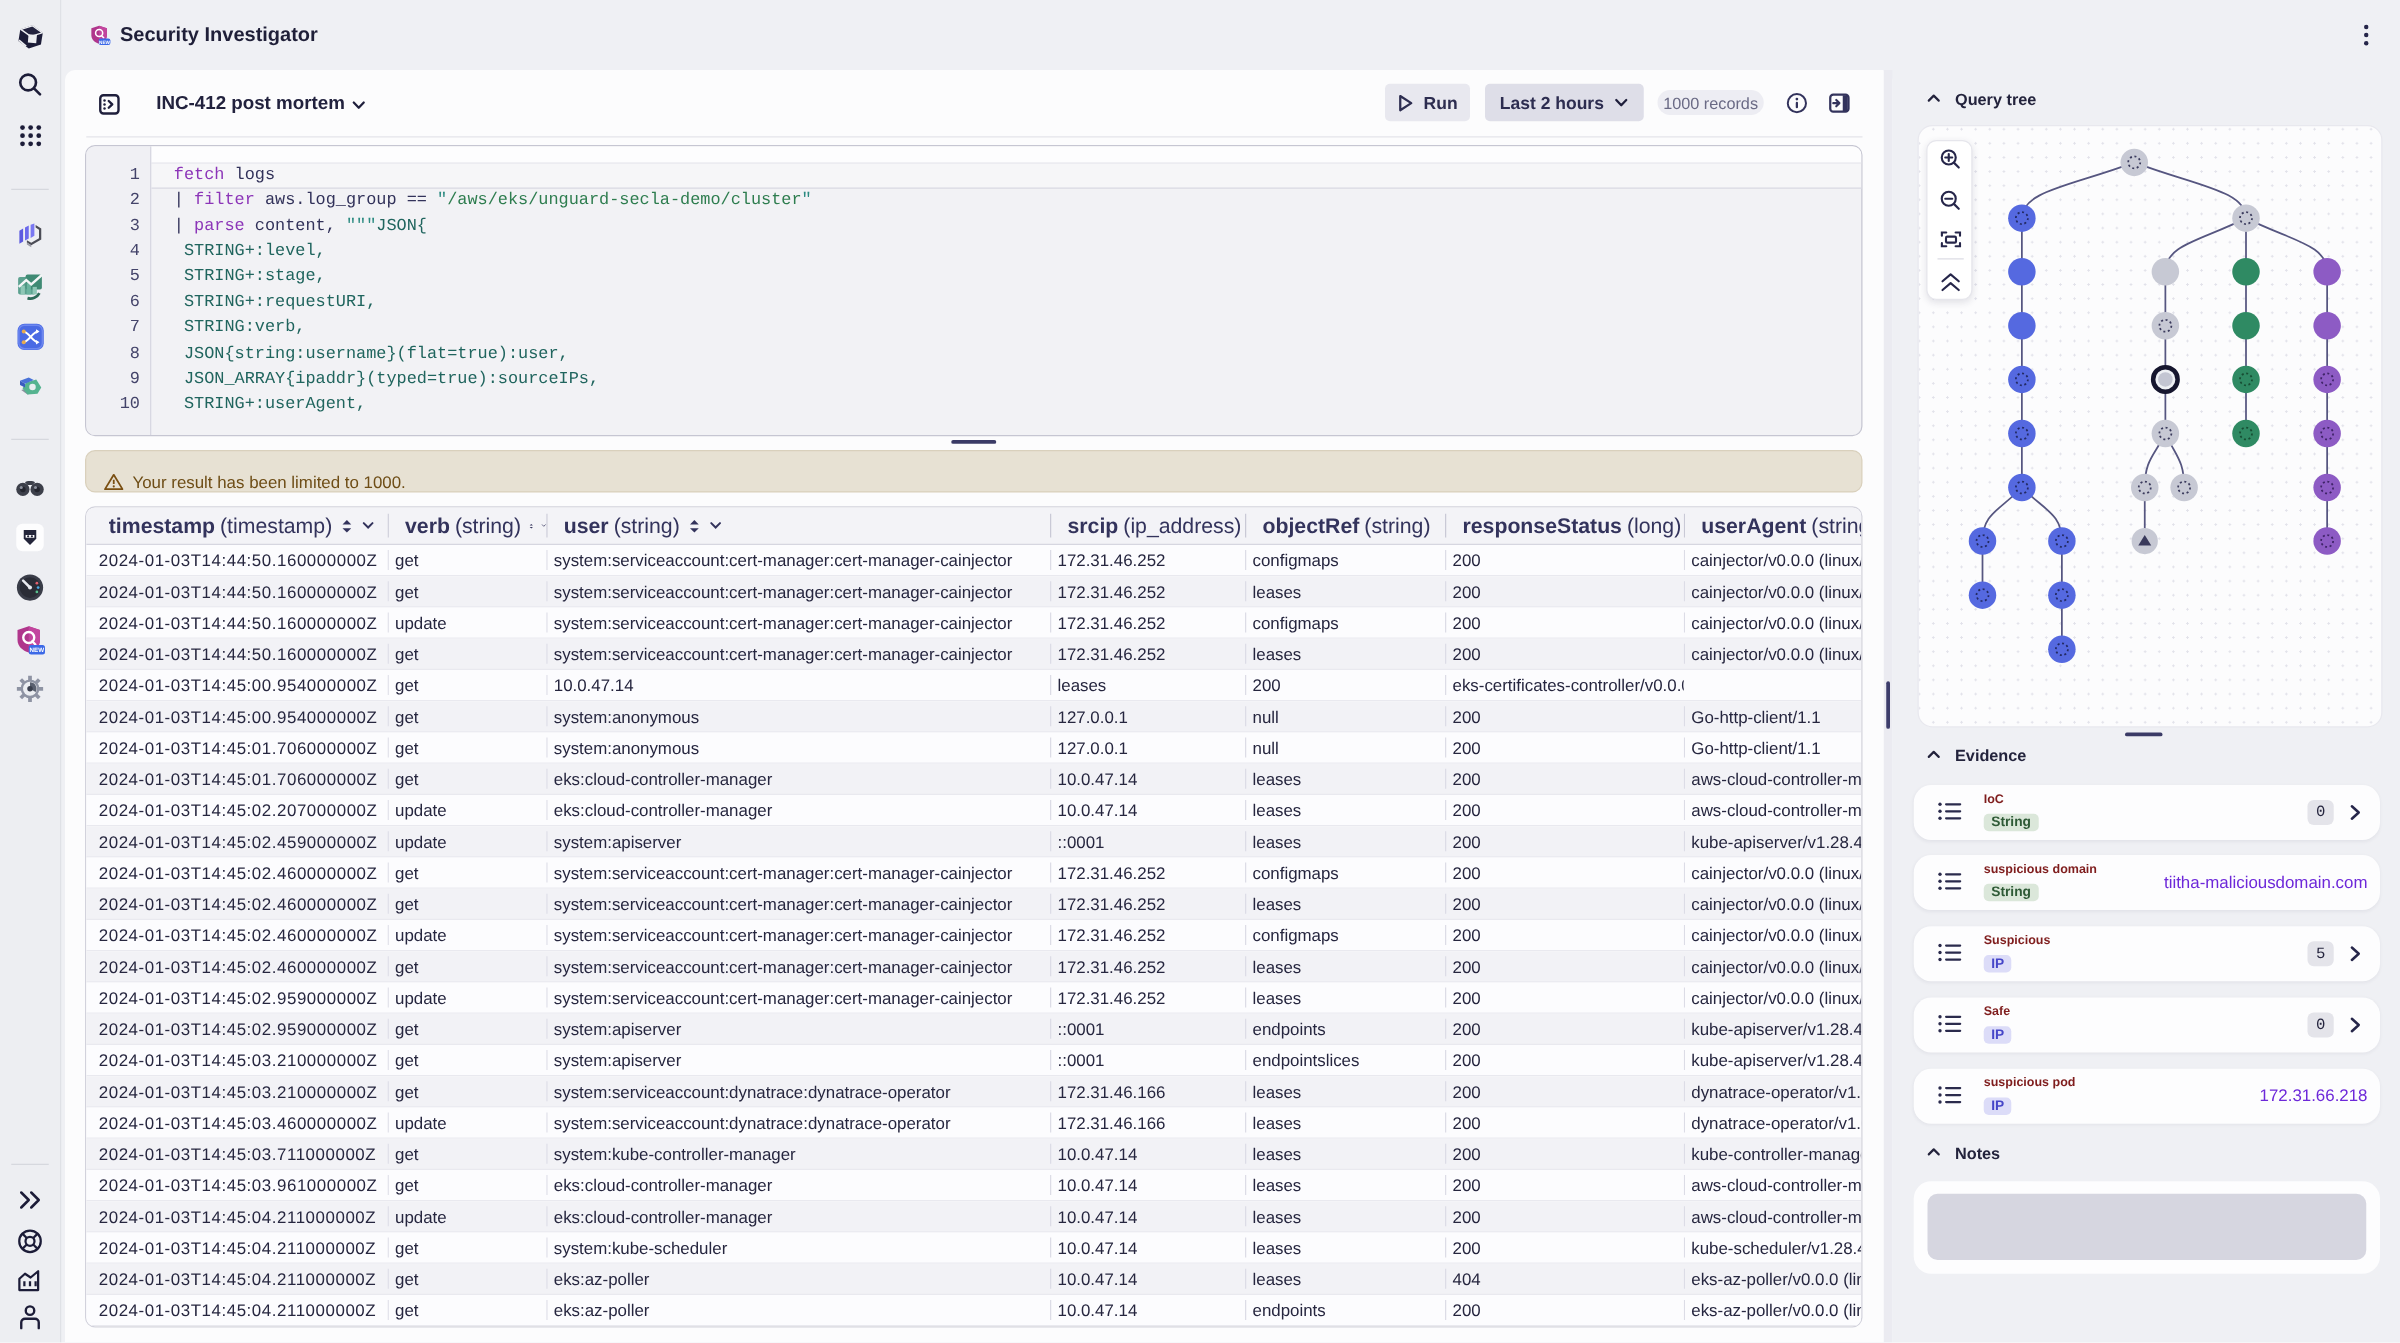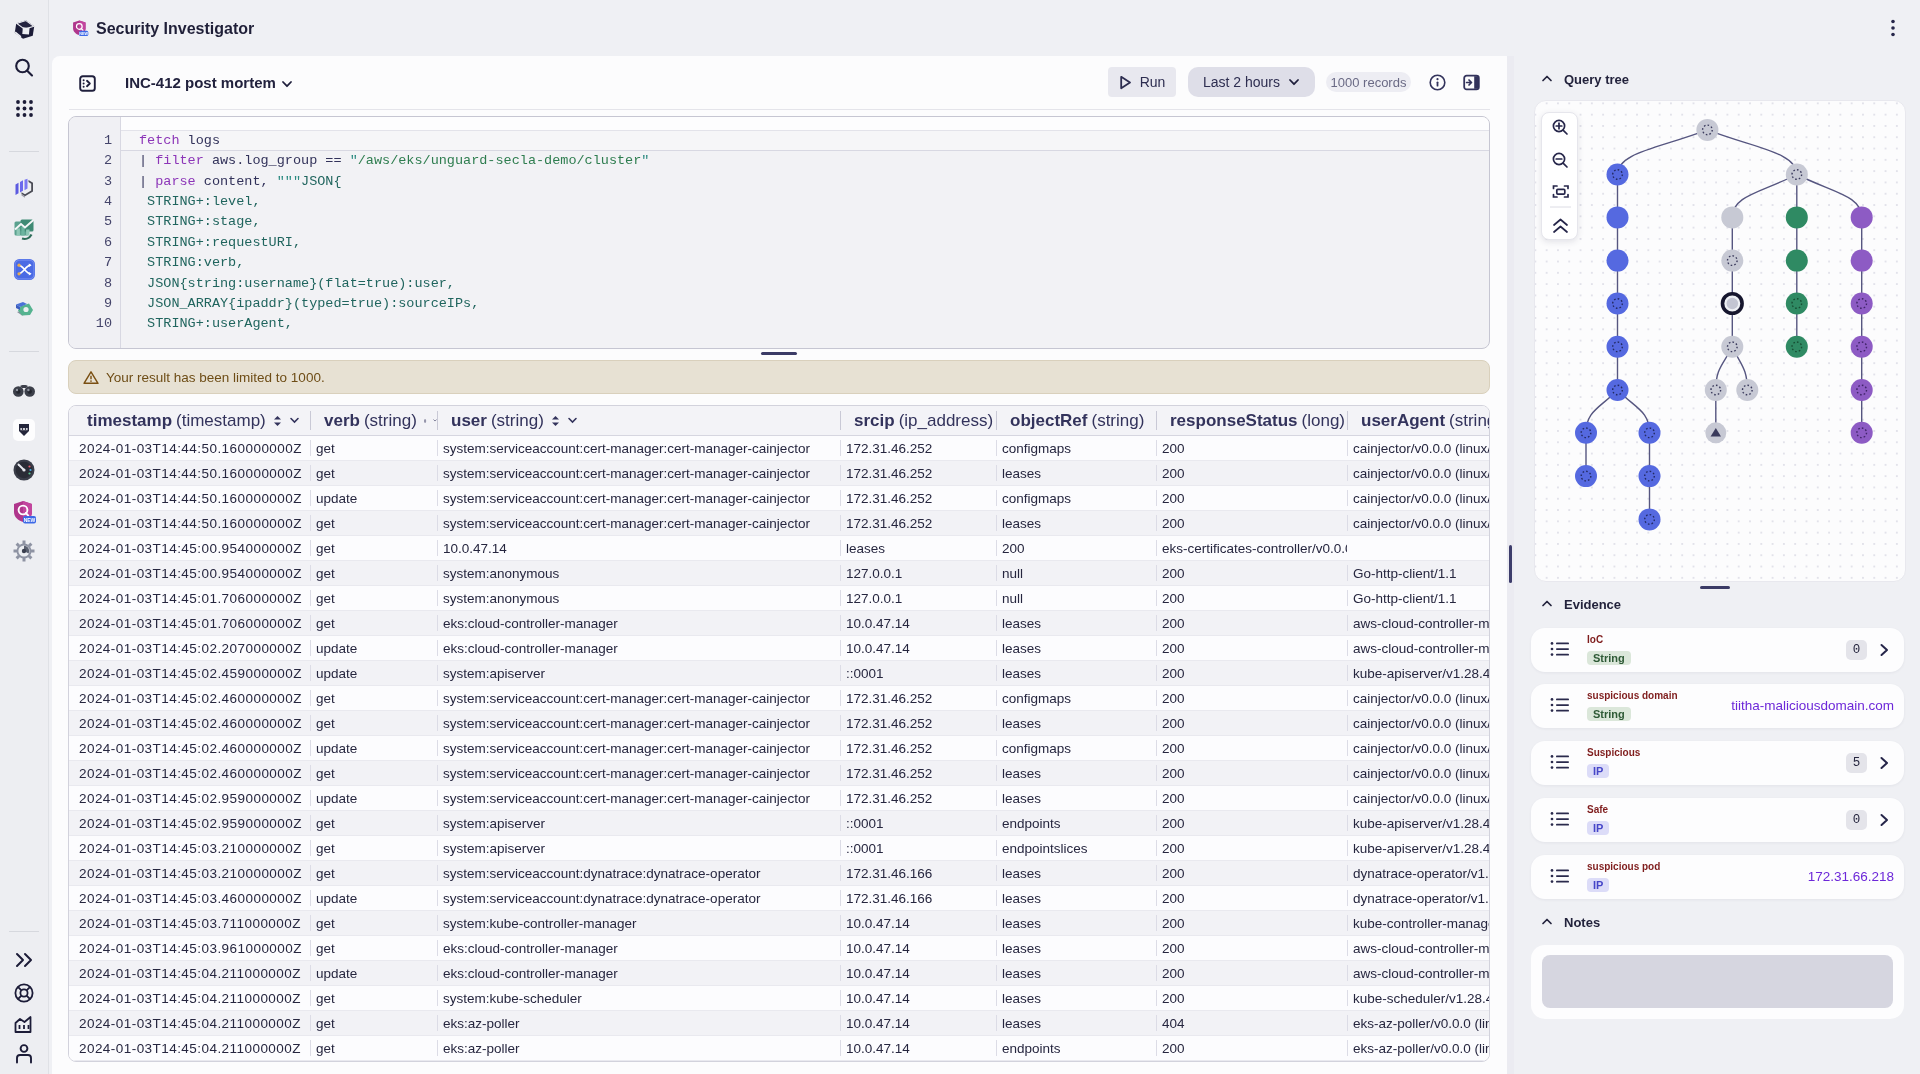--- a/index.html
+++ b/index.html
@@ -13,35 +13,35 @@
 
 #topbar { position:absolute; left:49px; top:0; width:1871px; height:56px; background:#eff0f4; }
 #apptitle { position:absolute; left:96px; top:20px; font-size:16px; font-weight:700; color:#1f1f38; }
 
 #main { position:absolute; left:52px; top:56px; width:1462px; height:1018px; background:#fcfcfd; border-radius:8px 8px 0 0; }
 #scrolltrack { position:absolute; left:1507px; top:56px; width:7px; height:1018px; background:#ebebf1; }
 #scrollthumb { position:absolute; left:1509px; top:545px; width:3px; height:38px; background:#3d3d6b; border-radius:2px; }
 
 #tb-title { position:absolute; left:125px; top:74px; font-size:15px; font-weight:700; color:#22223e; }
 #tb-divider { position:absolute; left:69px; top:109px; width:1421px; height:1px; background:#e4e4ea; }
-.btn { position:absolute; display:flex; align-items:center; justify-content:center; gap:8px; background:#e4e4ec; border-radius:4px; font-size:14px; font-weight:400; color:#2d2d50; }
+.btn { position:absolute; display:flex; align-items:center; justify-content:center; gap:8px; background:#e4e4ec; border-radius:4px; font-size:14px; font-weight:700; color:#2d2d50; }
 
 #editor { position:absolute; left:68px; top:116px; width:1422px; height:233px; border:1px solid #c6c6d2; border-radius:8px; background:#f2f2f5; overflow:hidden; }
 #gutter { position:absolute; left:0; top:0; width:52px; height:231px; background:#f0f0f4; border-right:1px solid #d8d8e2; }
 #topstrip { position:absolute; left:52px; top:0; width:1370px; height:13.5px; background:#fdfdfe; border-bottom:1px solid #e3e3ea; }
 #line1hl { position:absolute; left:52px; top:13.5px; width:1370px; height:20.8px; background:#f6f6f8; border-bottom:1px solid #d8d8e2; }
 .lnum { position:absolute; right:8px; font-size:13.5px; line-height:20.35px; color:#44446a; font-family:"Liberation Mono",monospace; }
 .cl { position:absolute; left:70px; font-size:13.5px; line-height:20.35px; font-family:"Liberation Mono",monospace; color:#32325a; white-space:pre; }
 .kw { color:#8c35b8; }
 .ty { color:#20655e; }
 .st { color:#2e7d4f; }
 .qq { color:#2b8a80; }
 #handle1 { position:absolute; left:761px; top:352px; width:36px; height:3px; background:#3b3b66; border-radius:2px; }
 
-#banner { position:absolute; left:68px; top:360px; width:1422px; height:34px; background:#e7e1d3; border:1px solid #d9d0bc; border-radius:8px; display:flex; align-items:center; }
+#banner { position:absolute; left:68px; top:360px; width:1422px; height:34px; background:#e7e1d3; border:1px solid #d9d0bc; border-radius:8px; display:flex; align-items:flex-end; }
 #banner span { font-size:13.5px; color:#6e4d16; }
 
 #tbl { position:absolute; left:68px; top:405px; width:1422px; height:657px; border:1px solid #d2d2dc; border-radius:8px; background:#fff; overflow:hidden; }
 .trow { display:grid; grid-template-columns:241px 127px 403px 156px 160px 191px 1fr; }
 .thead { height:30px; background:#f3f3f7; border-bottom:1px solid #d6d6e0; }
 .th { position:relative; display:flex; align-items:center; padding-left:14px; font-size:17px; color:#33335c; white-space:nowrap; overflow:hidden; }
 .th + .th::before { content:""; position:absolute; left:0; top:5px; bottom:5px; width:1px; background:#c9c9d6; }
 .th:first-child { padding-left:18px; }
 .th b { font-weight:700; }
 .th svg { margin-left:6px; }
@@ -278,21 +278,21 @@
       <rect x="7.6" y="7.4" width="1.8" height="5.2" rx="0.9" fill="#33335c"></rect>
     </svg>
 <svg width="17" height="17" viewBox="0 0 17 17" style="position:absolute;left:1463px;top:74px;">
       <rect x="1.2" y="1.7" width="14.6" height="13.6" rx="2.4" fill="none" stroke="#33335c" stroke-width="1.8"></rect>
       <rect x="11.2" y="2.2" width="4" height="12.6" fill="#33335c"></rect>
       <path d="M3.6,8.5 h4.5 M6,6 l2.5,2.5 L6,11" stroke="#33335c" stroke-width="1.7" fill="none" stroke-linecap="round" stroke-linejoin="round"></path>
     </svg>
 <div class="btn" id="runbtn" style="left:1108px; top:67px; width:68px; height:30px; background:#e8e8ef;"><svg width="13" height="15" viewBox="0 0 13 15">
         <path d="M2.2,1.8 L11,7.5 L2.2,13.2 Z" fill="none" stroke="#2d2d50" stroke-width="1.8" stroke-linejoin="round"></path>
       </svg>Run</div>
-<div class="btn" id="timebtn" style="left:1188px; top:67px; width:127px; height:30px; background:#dedee8;border-radius:10px;">Last 2 hours<svg width="12" height="12" viewBox="0 0 12 12">
+<div class="btn" id="timebtn" style="left:1188px; top:67px; width:127px; height:30px; background:#dedee8;">Last 2 hours<svg width="12" height="12" viewBox="0 0 12 12">
         <path d="M2,4 L6,8.2 L10,4" stroke="#1f1f3c" stroke-width="1.8" fill="none" stroke-linecap="round" stroke-linejoin="round"></path>
       </svg></div>
 <div class="btn" id="recpill" style="left:1326px; top:72px; width:85px; height:20px; background:#ededf3; font-weight:400; font-size:13px; color:#6a6a85; border-radius:10px;">1000 records</div>
 <div id="editor">
   <div id="topstrip"></div>
   <div id="line1hl"></div>
   <div id="gutter">
     <div class="lnum" style="top:14px;">1</div>
     <div class="lnum" style="top:34.4px;">2</div>
     <div class="lnum" style="top:54.7px;">3</div>

